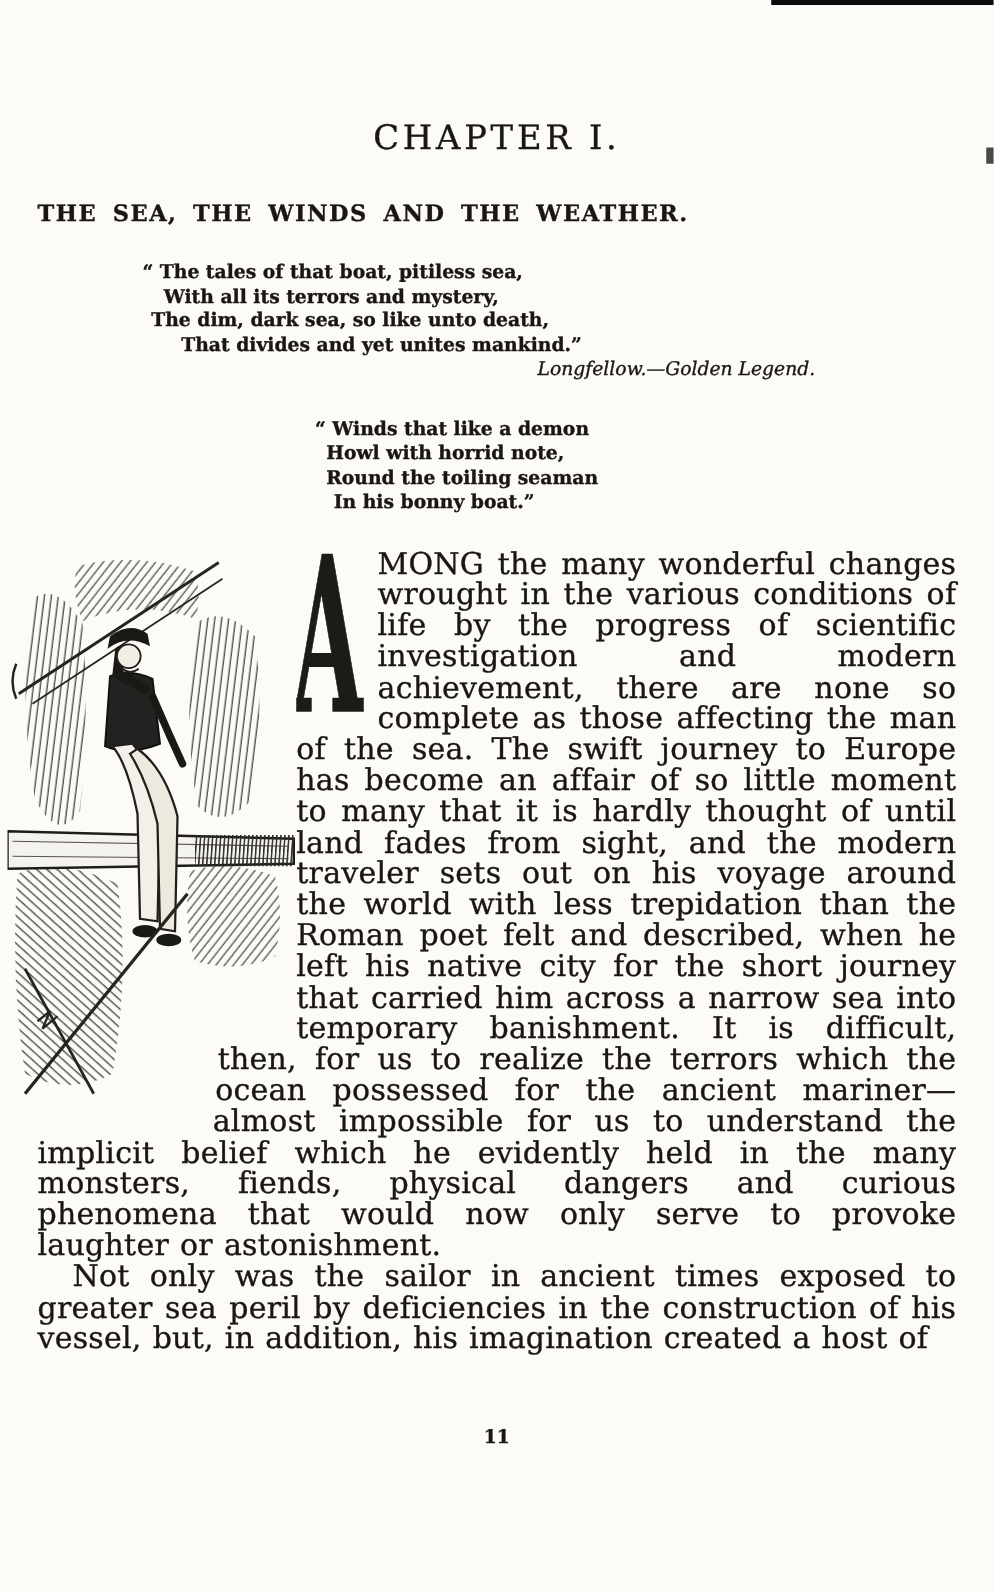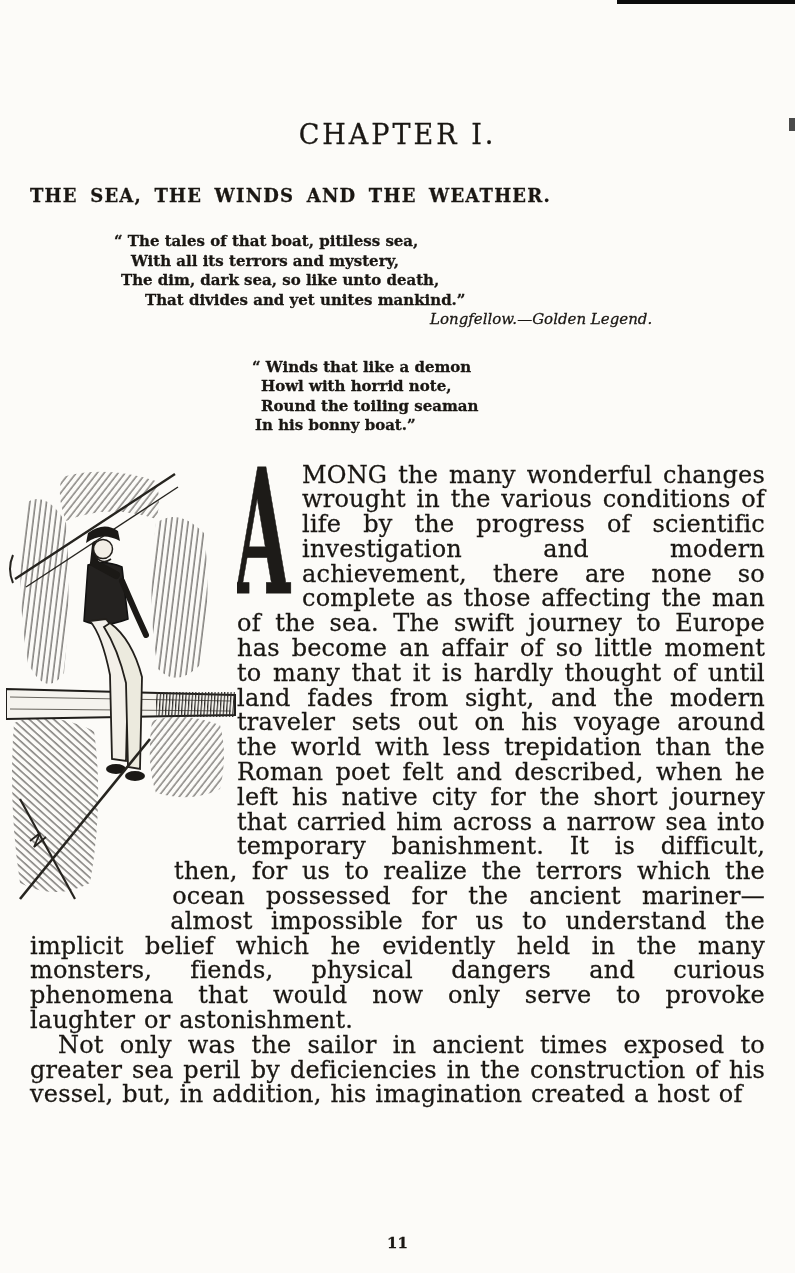--- a/index.html
+++ b/index.html
@@ -8,21 +8,21 @@
     background:#fcfbf8;
     font-family:"DejaVu Serif","Liberation Serif",serif;
     color:#1a1713;
     -webkit-text-stroke:0.28px;
     overflow:hidden;
   }
   .page{
     position:relative;
     width:795px;height:1273px;
     box-sizing:border-box;
-    padding:120px 30px 0 30px;
+    padding:96px 30px 0 30px;
     overflow:hidden;
   }
   
   .mark-top{position:absolute;left:617px;top:0;width:178px;height:4px;background:#0c0c0c;}
   .mark-edge{position:absolute;left:789px;top:118px;width:6px;height:13px;background:#4a4a4a;}
 
   .chapter-title{
     margin:0;text-align:center;
     font-size:27px;line-height:30px;
     font-weight:500;letter-spacing:3px;
@@ -35,21 +35,21 @@
   .poem{
     font-size:15px;line-height:19.5px;font-weight:700;
   }
   .poem1{margin:24px 0 0 84px;}
   .poem2{margin:28px 0 0 222px;}
   .poem1 .pline:nth-child(2){margin-left:17px;}
   .poem1 .pline:nth-child(3){margin-left:7px;}
   .poem1 .pline:nth-child(4){margin-left:31px;}
   .poem2 .pline:nth-child(2){margin-left:9px;}
   .poem2 .pline:nth-child(3){margin-left:9px;}
-  .poem2 .pline:nth-child(4){margin-left:3px;}
+  .poem2 .pline:nth-child(4){margin-left:15px;}
   .pattr{
     margin-left:316px;
     font-style:italic;font-weight:400;
   }
 
   .body-text{margin-top:27px;}
   .para{
     margin:0;
     font-size:24px;line-height:24.8px;
     text-align:justify;
@@ -68,21 +68,21 @@
   .illus-float svg{display:block;}
 
   .dropcap{
     float:left;
     width:57px;height:148px;
     margin:0 8px 0 0;
   }
   .dropcap svg{display:block;}
 
   .page-number{
-    position:absolute;left:0;top:1234px;width:795px;
+    position:absolute;left:0;top:1140px;width:795px;
     text-align:center;
     font-size:15px;font-weight:700;
   }
 </style>
 </head>
 <body>
 
 <div class="page">
 
   <div class="mark-top"></div>

